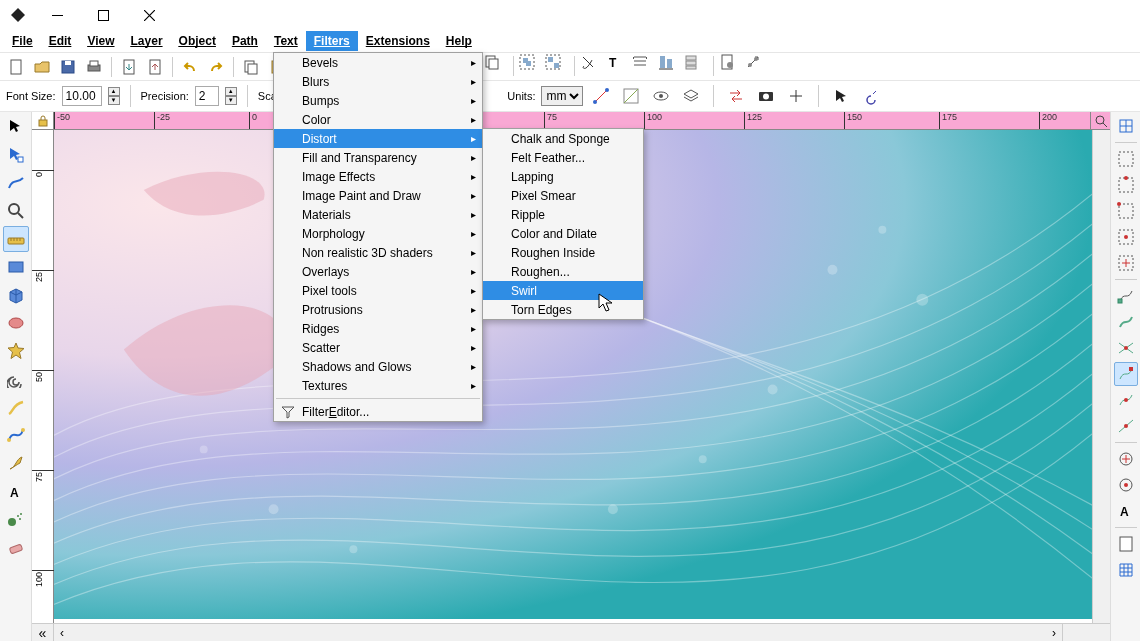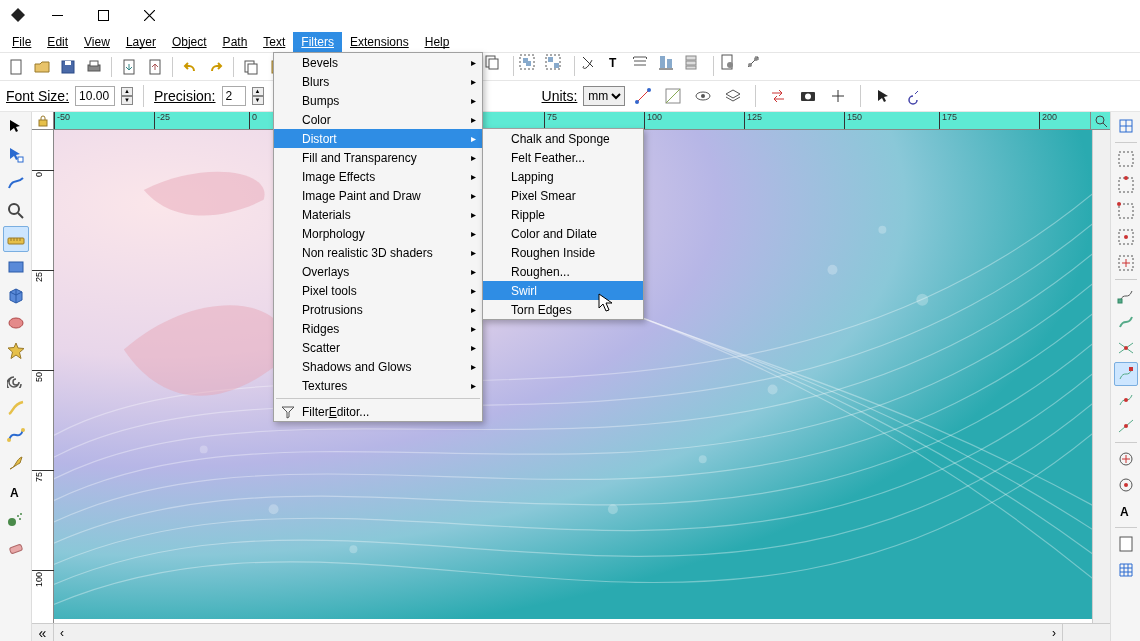--- a/index.html
+++ b/index.html
@@ -2,45 +2,45 @@
 <html><head>
 <meta charset="utf-8">
 <style>
   * { box-sizing: border-box; margin: 0; padding: 0; font-family: "Segoe UI", Tahoma, sans-serif; font-size: 12px; }
   body { width: 1140px; height: 641px; background: #fff; overflow: hidden; position: relative; }
   .titlebar { height: 30px; display: flex; align-items: center; padding: 0 2px; }
   .titlebar .app-icon { width: 20px; height: 20px; margin: 0 6px; display: flex; align-items: center; justify-content: center; }
   .titlebar .title { flex: 1; font-size: 12px; color: #000; }
   .titlebar .win-btn { width: 46px; height: 30px; display: flex; align-items: center; justify-content: center; font-size: 14px; font-family: "Segoe UI Symbol"; }
   .titlebar .win-btn.close svg { width: 11px; height: 11px; }
-  .menubar { height: 22px; display: flex; align-items: flex-end; padding: 0 4px; }
+  .menubar { height: 22px; display: flex; align-items: center; padding: 0 4px; font-weight: bold; }
   .menubar .item { padding: 3px 8px; cursor: default; }
   .menubar .item span { text-decoration: underline; text-decoration-skip-ink: none; }
   .menubar .item.open { background: #2f8de4; color: #fff; }
   .toolbar1 { height: 28px; display: flex; align-items: center; padding: 2px 4px; gap: 2px; border-top: 1px solid #e6e6e6; }
   .toolbar1 .tbtn { width: 24px; height: 24px; display: flex; align-items: center; justify-content: center; border-radius: 2px; }
   .toolbar1 .sep { width: 1px; height: 20px; background: #ccc; margin: 0 3px; }
   .toolbar2 { height: 32px; display: flex; align-items: center; padding: 2px 6px; gap: 6px; border-top: 1px solid #e6e6e6; border-bottom: 1px solid #e6e6e6; }
-  .toolbar2 label { font-size: 14px; text-decoration: underline; }
+  .toolbar2 label { font-size: 11px; }
   .toolbar2 input { width: 40px; height: 20px; border: 1px solid #aaa; padding: 1px 3px; font-size: 12px; }
   .toolbar2 .spin { display: inline-flex; flex-direction: column; }
   .toolbar2 .spin div { width: 12px; height: 9px; border: 1px solid #888; font-size: 6px; line-height: 6px; text-align: center; background: #eee; }
   .toolbar2 .sep2 { width: 1px; height: 22px; background: #ccc; margin: 0 4px; }
   .toolbar2 select { height: 20px; border: 1px solid #888; font-size: 12px; }
   .toolbar2 .tbtn2 { width: 24px; height: 24px; display: flex; align-items: center; justify-content: center; }
   .workzone { display: flex; height: 529px; position: relative; }
   .left-tools { width: 32px; background: #f5f5f5; border-right: 1px solid #ddd; display: flex; flex-direction: column; align-items: center; padding-top: 2px; gap: 2px; }
   .left-tools .tl { width: 26px; height: 26px; display: flex; align-items: center; justify-content: center; border-radius: 2px; }
   .left-tools .tl.sel { background: #cde6ff; border: 1px solid #7aaee0; }
   .right-tools { width: 30px; background: #f5f5f5; border-left: 1px solid #ddd; display: flex; flex-direction: column; align-items: center; padding-top: 2px; gap: 2px; }
   .right-tools .rt { width: 24px; height: 24px; display: flex; align-items: center; justify-content: center; border-radius: 2px; }
   .right-tools .rt.sel { background: #cde6ff; border: 1px solid #7aaee0; }
   .right-tools .rsep { height: 1px; width: 22px; background: #ccc; margin: 2px 0; }
   .canvas-wrap { flex: 1; display: flex; flex-direction: column; position: relative; }
-  .ruler-h { height: 18px; background: #5eead4; border-bottom: 1px solid #888; position: relative; font-size: 9px; overflow: hidden; display: flex; }
+  .ruler-h { height: 18px; background: #f9a8d4; border-bottom: 1px solid #888; position: relative; font-size: 9px; overflow: hidden; display: flex; }
   .ruler-h .corner { width: 22px; height: 18px; border-right: 1px solid #888; display: flex; align-items: center; justify-content: center; background: #fff;}
   .ruler-h .ticks { flex: 1; position: relative; }
   .ruler-h .tick { position: absolute; top: 0; height: 18px; border-left: 1px solid #333; padding-left: 2px; font-size: 9px; color: #333; }
   .ruler-h .zoom-corner { width: 20px; border-left: 1px solid #888; display: flex; align-items:center; justify-content:center; }
   .canvas-row { flex: 1; display: flex; position: relative; }
   .ruler-v { width: 22px; background: #fff; border-right: 1px solid #888; position: relative; font-size: 9px; }
   .ruler-v .tick { position: absolute; left: 0; width: 22px; border-top: 1px solid #333; padding-top: 1px; text-align: left; padding-left: 2px; font-size: 9px; }
   .canvas { flex: 1; position: relative; overflow: hidden; background: #fff; }
   .artwork { position: absolute; inset: 0; }
   .v-scroll { width: 18px; background: #f0f0f0; border-left: 1px solid #ccc; }

